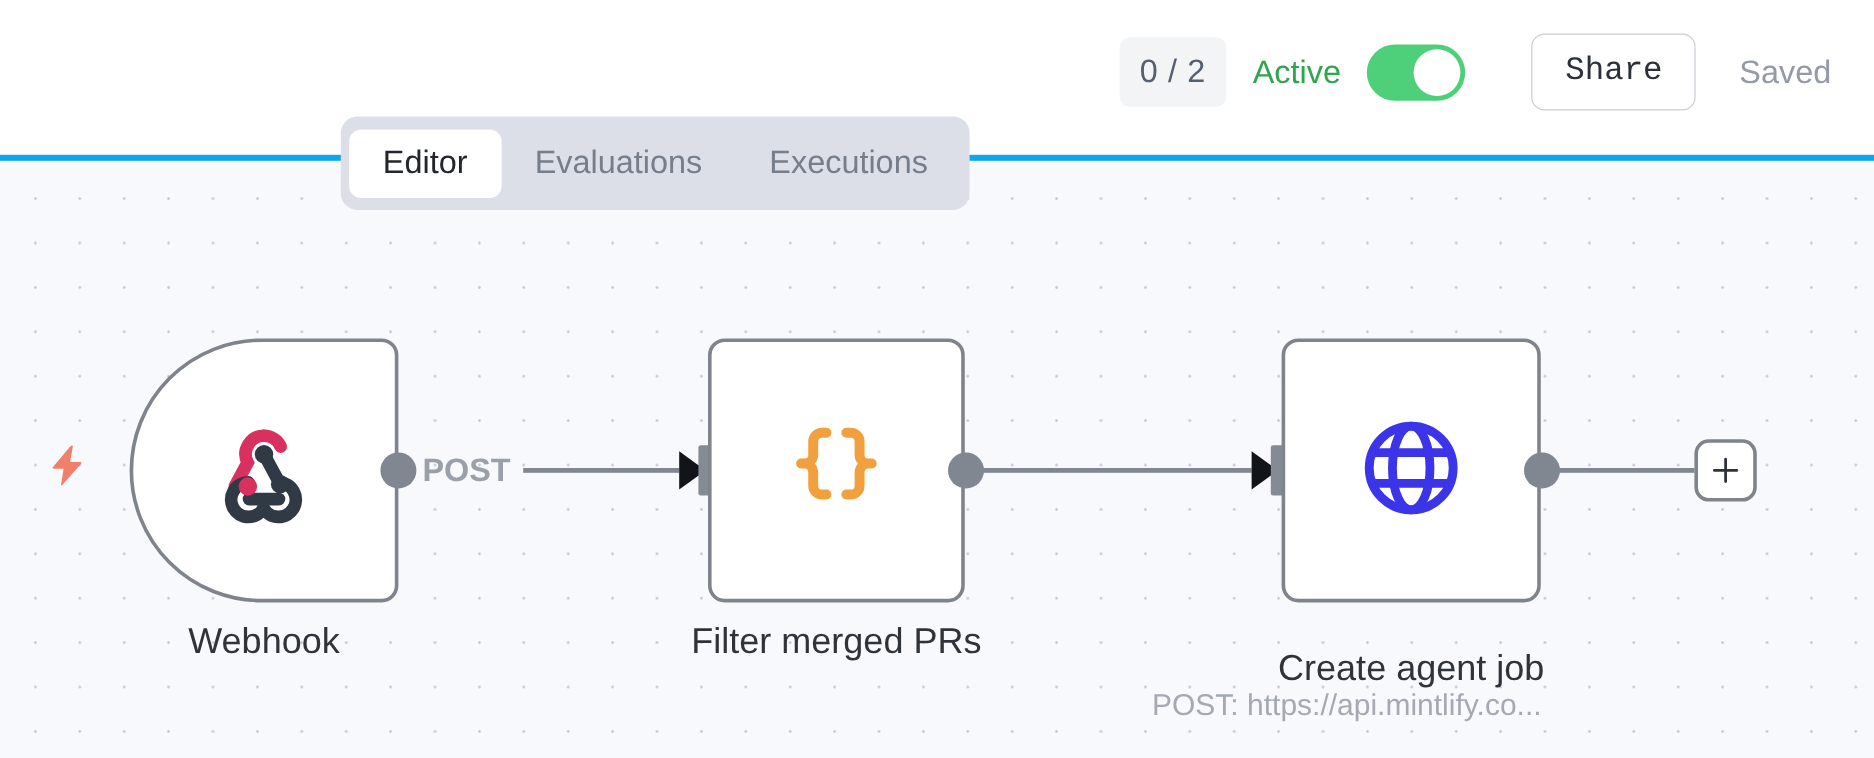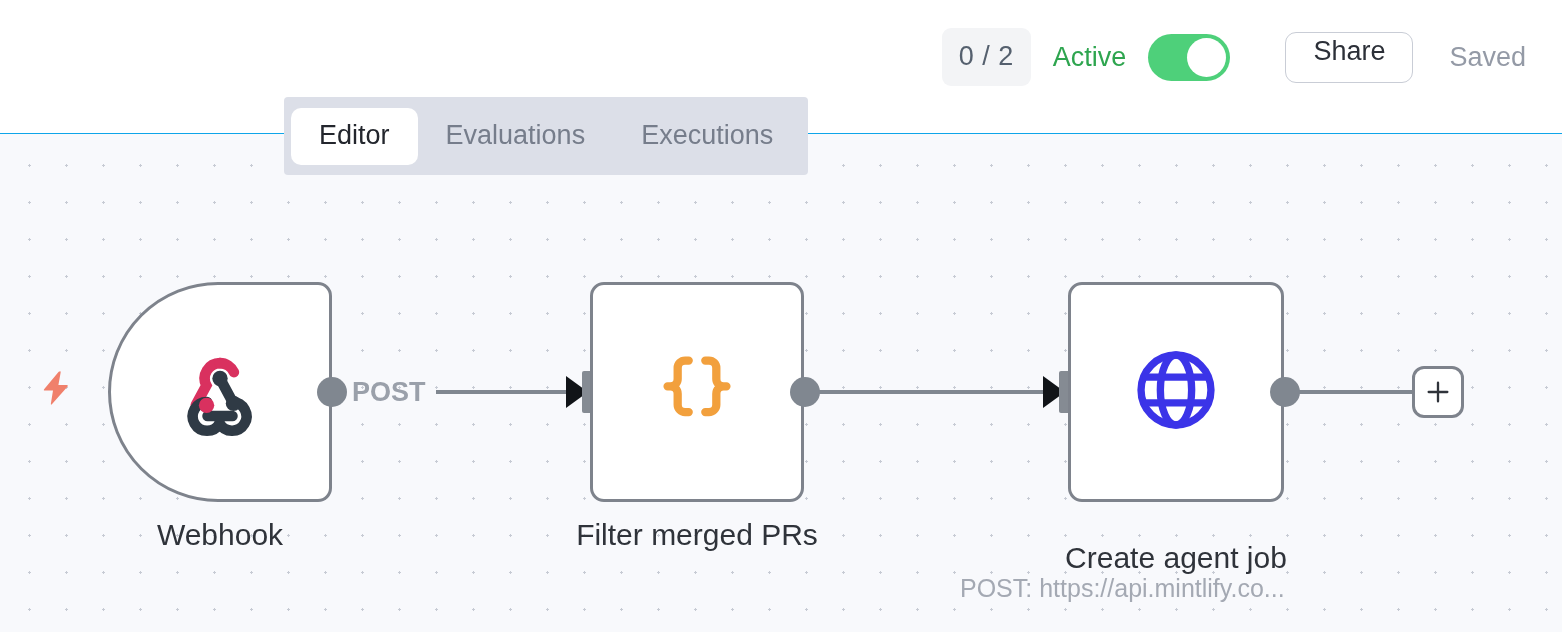--- a/index.html
+++ b/index.html
@@ -18,21 +18,21 @@
     background: #ffffff;
   }
 
   
   #header {
     position: absolute;
     left: 0; top: 0;
     width: 1562px;
     height: 134px;
     background: #ffffff;
-    border-bottom: 1px solid #0ea5e9;
+    border-bottom: 5px solid #0ea5e9;
     z-index: 5;
   }
   #header-right {
     position: absolute;
     right: 36px;
     top: 28px;
     display: flex;
     align-items: center;
     gap: 0px;
   }
@@ -70,39 +70,39 @@
     border-radius: 50%;
     background: #ffffff;
   }
   .share-btn {
     margin-left: 55px;
     border: 1.6px solid #c9cdd6;
     background: #ffffff;
     border-radius: 11px;
     color: #2c3038;
     font-size: 27px;
-    padding: 5px 27px 17px 27px;
+    padding: 18px 27px 17px 27px;
     line-height: 1;
-    font-family: Liberation Sans, sans-serif;
+    font-family: Liberation Mono, monospace;
     cursor: pointer;
   }
   .saved-label {
     margin-left: 36px;
     color: #949aa6;
     font-size: 27px;
   }
 
   
   #tabs {
     position: absolute;
     left: 284px;
     top: 97px;
     height: 78px;
     background: #dcdfe8;
-    border-radius: 4px;
+    border-radius: 14px;
     display: flex;
     align-items: center;
     padding: 7px;
     gap: 0px;
     z-index: 20;
   }
   .tab {
     font-size: 27px;
     color: #767d8b;
     padding: 14px 28px 16px 28px;

